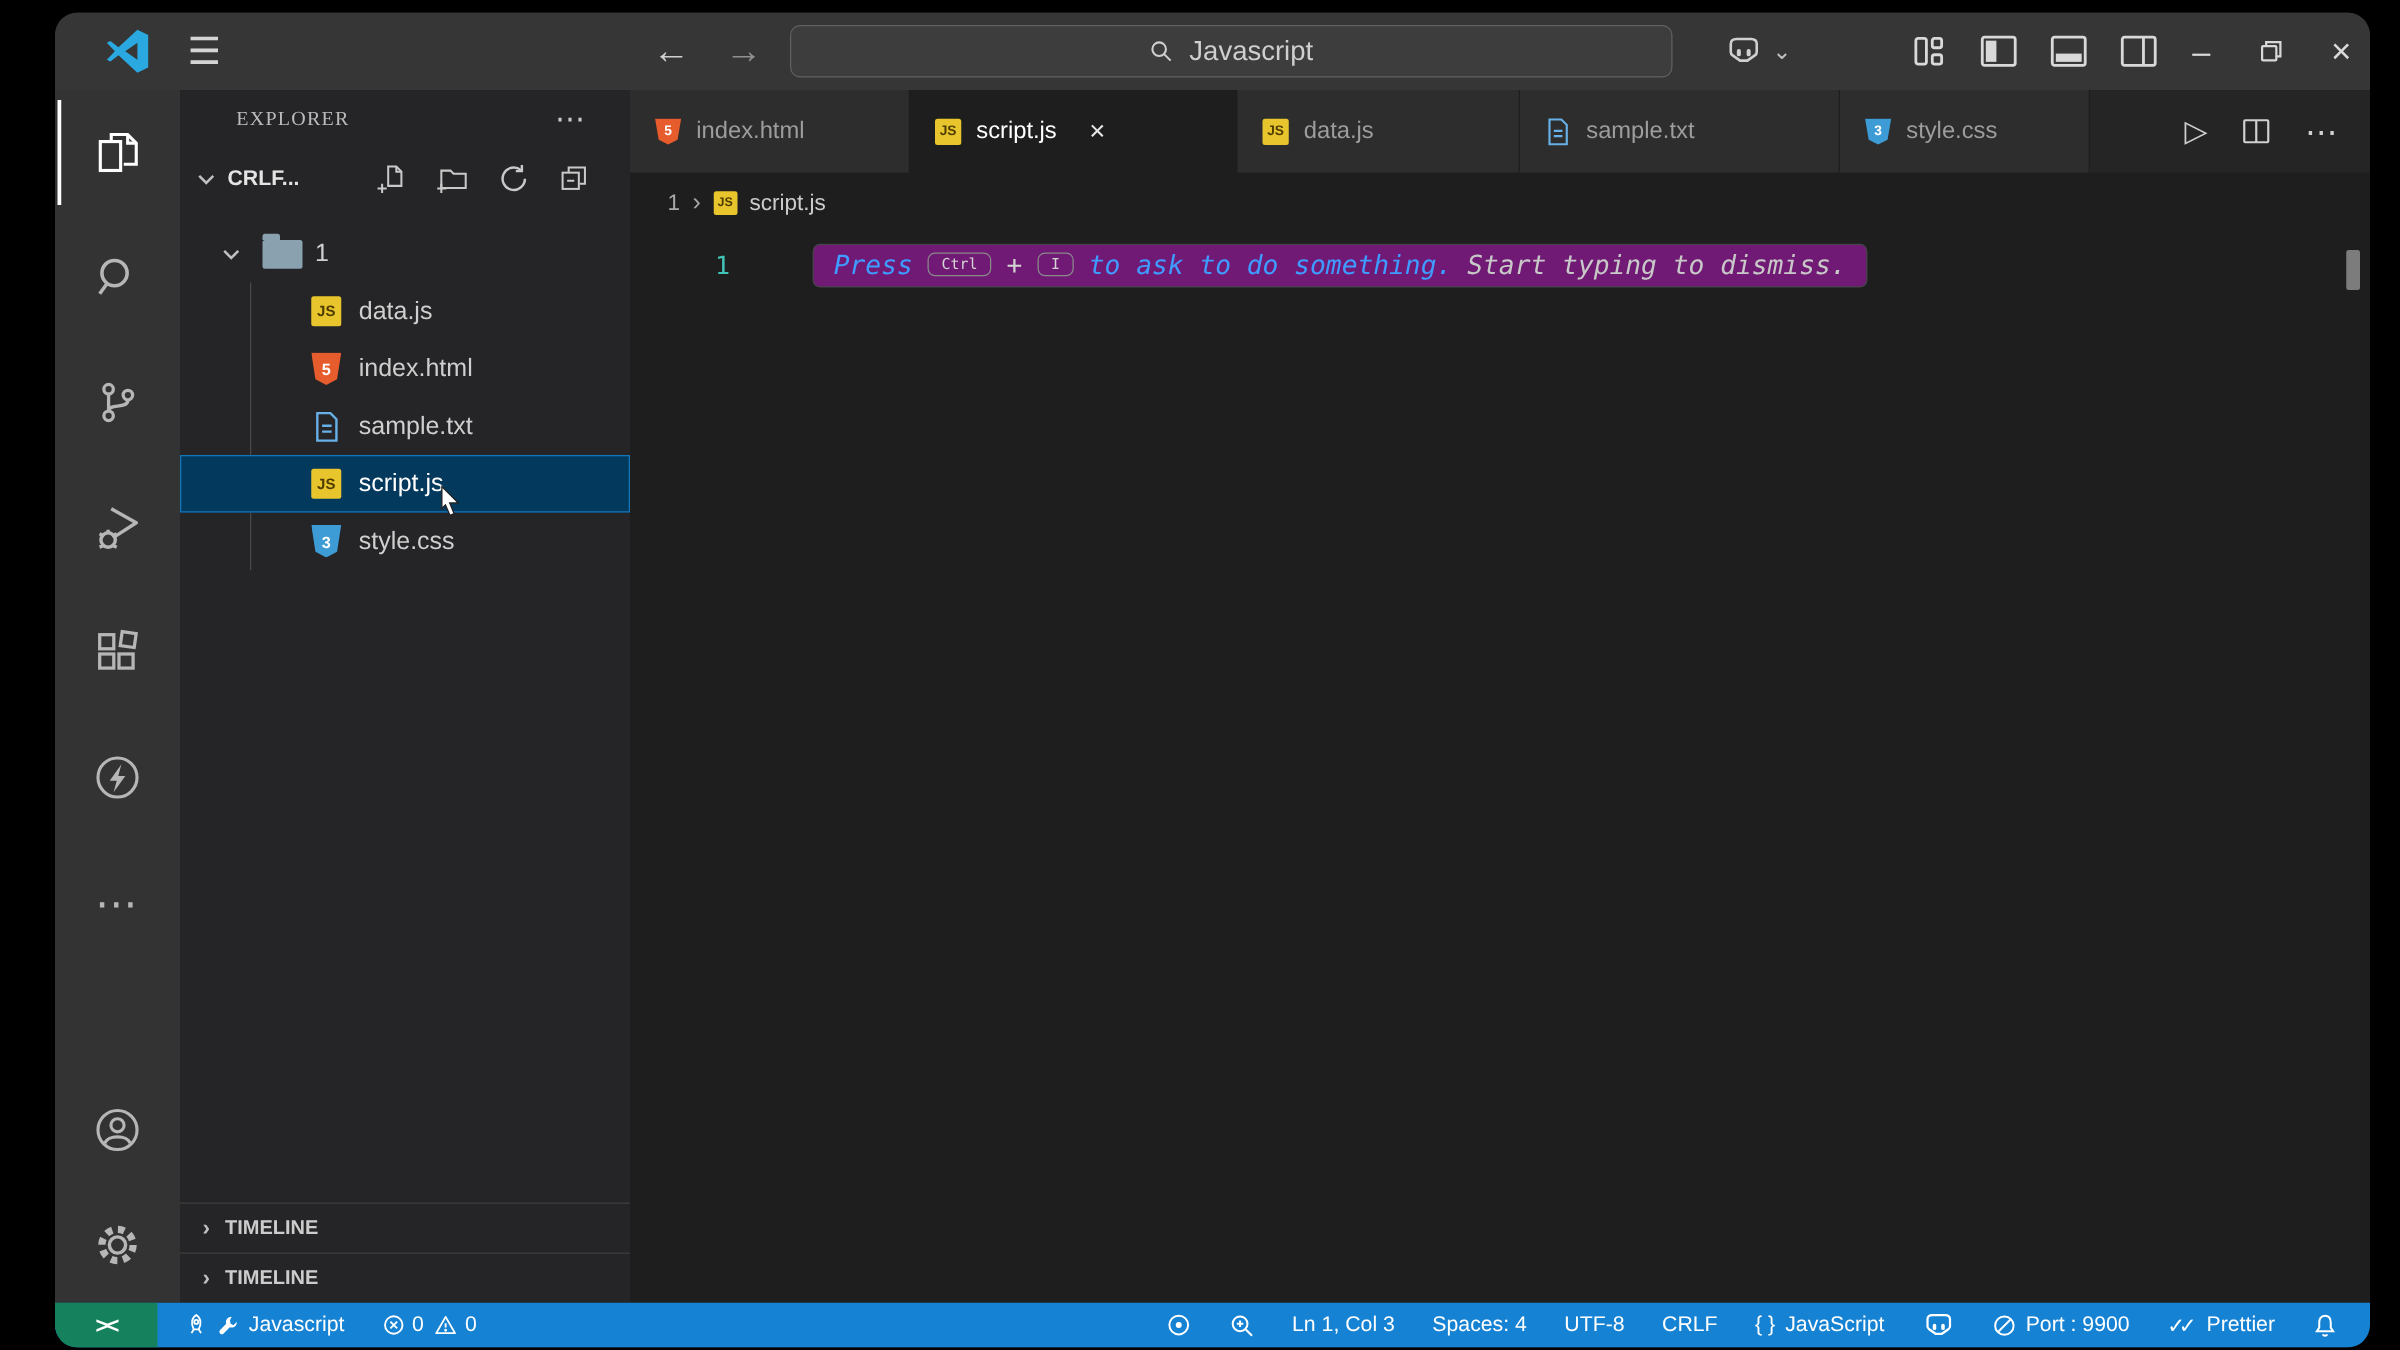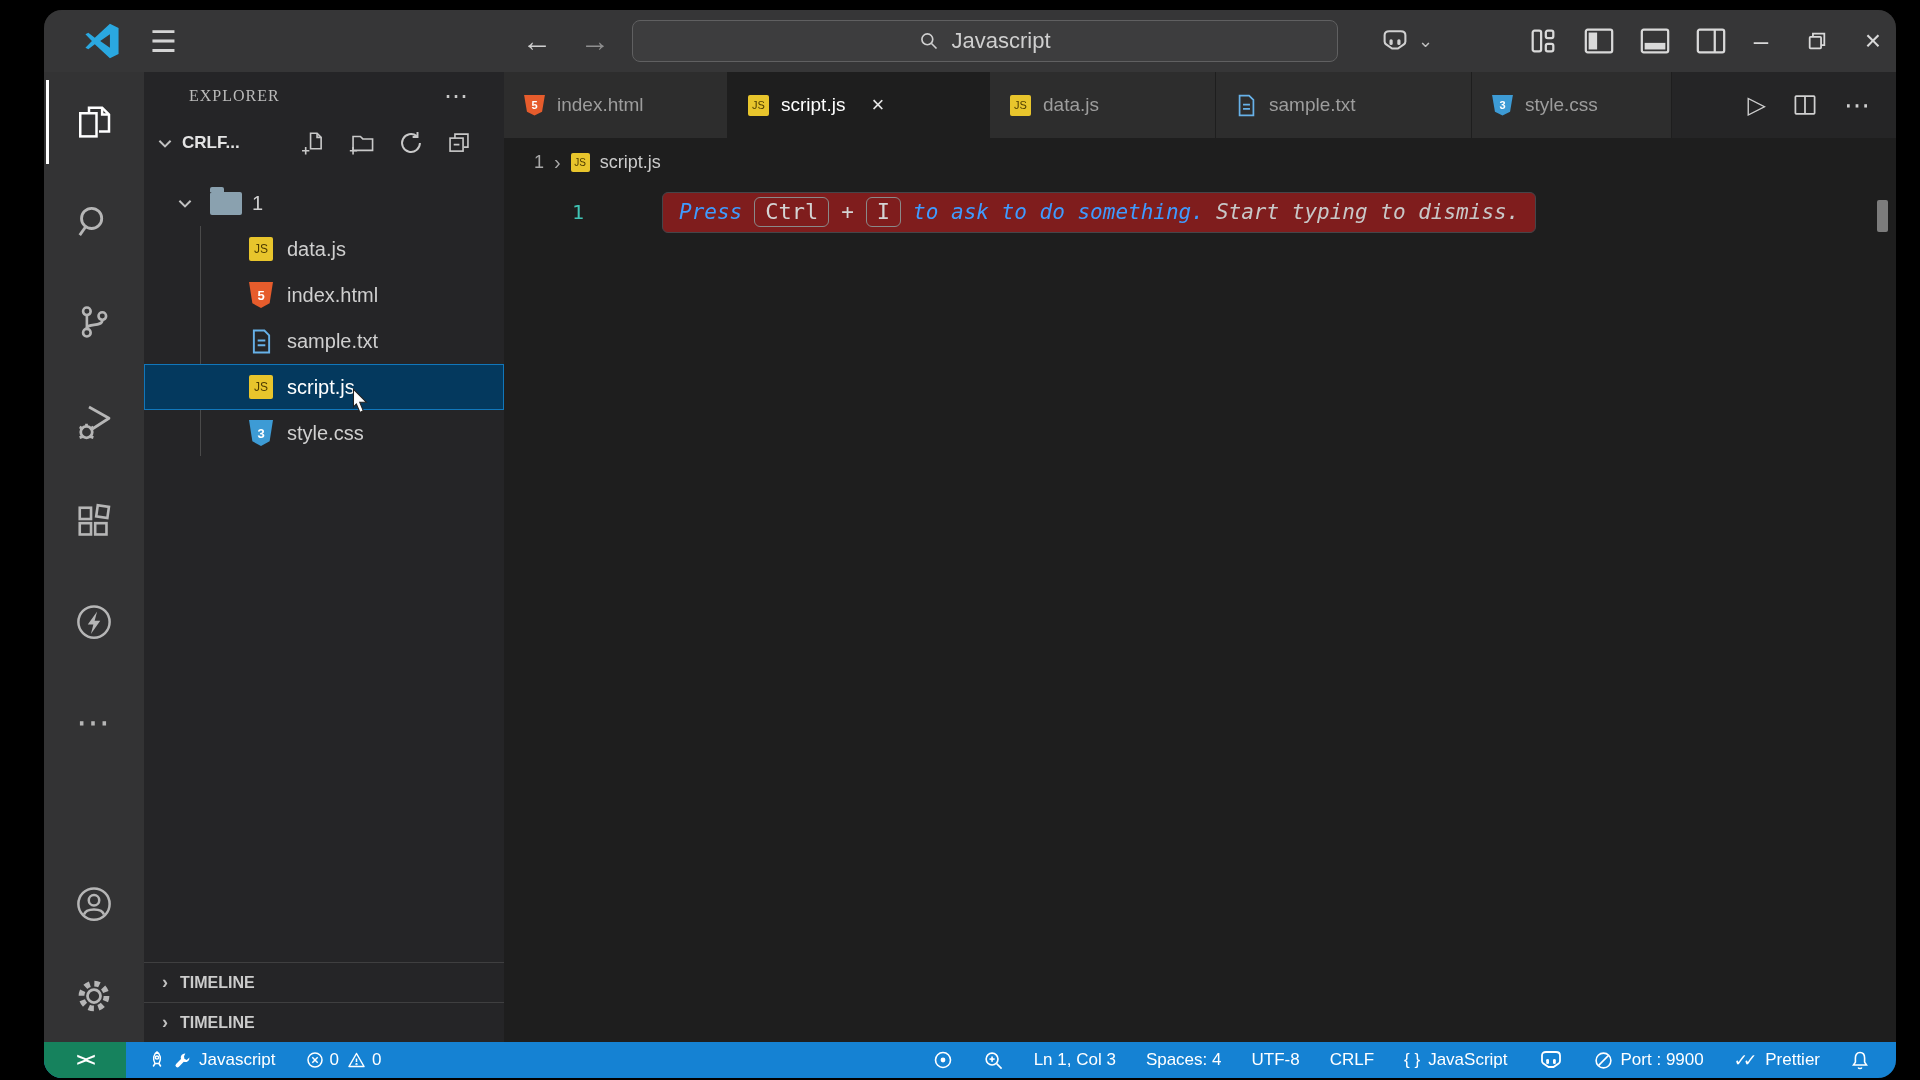--- a/index.html
+++ b/index.html
@@ -49,21 +49,21 @@
   .row { height:46px; display:flex; align-items:center; gap:14px; font-size:20px; color:#cfcfcf; position:relative; }
   .row.folder { padding-left:32px; gap:10px; }
   .row.file { padding-left:105px; }
   .row.selected { background:#04395e; color:#ffffff; box-shadow:inset 0 0 0 1px #1177bb; }
   .tree-chev { color:#c0c0c0; }
 
   .folder-icon { position:relative; width:32px; height:23px; background:#8aa1af; border-radius:2px; margin-left:6px; }
   .folder-icon::before { content:""; position:absolute; top:-5px; left:0; width:14px; height:5px; background:#8aa1af; border-radius:2px 2px 0 0; }
 
   .fi { width:24px; height:24px; display:flex; align-items:center; justify-content:center; flex:0 0 24px; }
-  .fi-js { background:#e8c52c; color:#4e3c00; font-weight:normal; font-size:12px; border-radius:2px; }
+  .fi-js { background:#e8c52c; color:#4e3c00; font-weight:bold; font-size:12px; border-radius:2px; }
   .fi-shield { clip-path:polygon(0 0,100% 0,86% 82%,50% 100%,14% 82%); color:#fff; font-weight:bold; font-size:13px; height:26px; }
   .fi-html { background:#e65c2c; }
   .fi-css { background:#3d9bd5; }
 
   .sb-bottomsections { position:absolute; left:0; right:0; bottom:0; }
   .sb-panelrow { height:40px; border-top:1px solid #3f3f40; display:flex; align-items:center; gap:12px; padding-left:18px;
     font-weight:bold; font-size:16px; color:#cccccc; }
   .panel-chev { color:#c0c0c0; font-size:18px; }
 
   
@@ -76,24 +76,24 @@
   .tab-close { margin-left:14px; font-size:22px; color:#e8e8e8; }
   .tab-actions { margin-left:auto; display:flex; align-items:center; gap:26px; padding:0 26px; color:#d0d0d0; }
 
   .breadcrumb { height:48px; display:flex; align-items:center; gap:10px; padding-left:30px; font-size:18px; color:#a9a9a9; }
   .breadcrumb .fi { width:19px; height:19px; flex:0 0 19px; font-size:10px; }
   .bc-file { color:#cccccc; }
   .bc-sep { font-size:20px; }
 
   .codeline { display:flex; align-items:center; height:48px; margin-top:2px; font-family:"DejaVu Sans Mono", monospace; }
   .gutter { width:110px; flex:0 0 110px; text-align:right; padding-right:30px; color:#40c4b5; font-size:20px; }
-  .hintbox { margin-left:48px; display:flex; align-items:center; gap:12px; border:1px solid #454549; background:#7f1d1d;
+  .hintbox { margin-left:36px; display:flex; align-items:center; gap:12px; border:1px solid #454549; background:#701a75;
     border-radius:6px; padding:4px 16px 5px 16px; font-size:21px; font-style:italic; color:#c8c8c8; }
   .ghost-blue { color:#3f9bff; }
-  .keycap { font-style:normal; font-size:22px; color:#d4d4d4; border:1.5px solid #8a8a8a; border-radius:6px;
+  .keycap { font-style:normal; font-size:12px; color:#d4d4d4; border:1.5px solid #8a8a8a; border-radius:6px;
     padding:1px 10px 2px 10px; background:transparent; }
   .plus { font-style:normal; color:#d4d4d4; }
   .scroll-thumb { position:absolute; right:8px; top:128px; width:11px; height:32px; background:#7c7c7c; border-radius:2px; }
 
   
   .statusbar { height:36px; flex:0 0 36px; background:#1582d3; color:#ffffff; display:flex; align-items:center; font-size:17px; }
   .st { display:flex; align-items:center; gap:8px; white-space:nowrap; }
   .remote-tile { width:82px; height:36px; background:#16825d; display:flex; align-items:center; justify-content:center;
     font-weight:bold; letter-spacing:-2px; font-size:18px; }
   .st-left { display:flex; align-items:center; gap:30px; padding-left:22px; }

